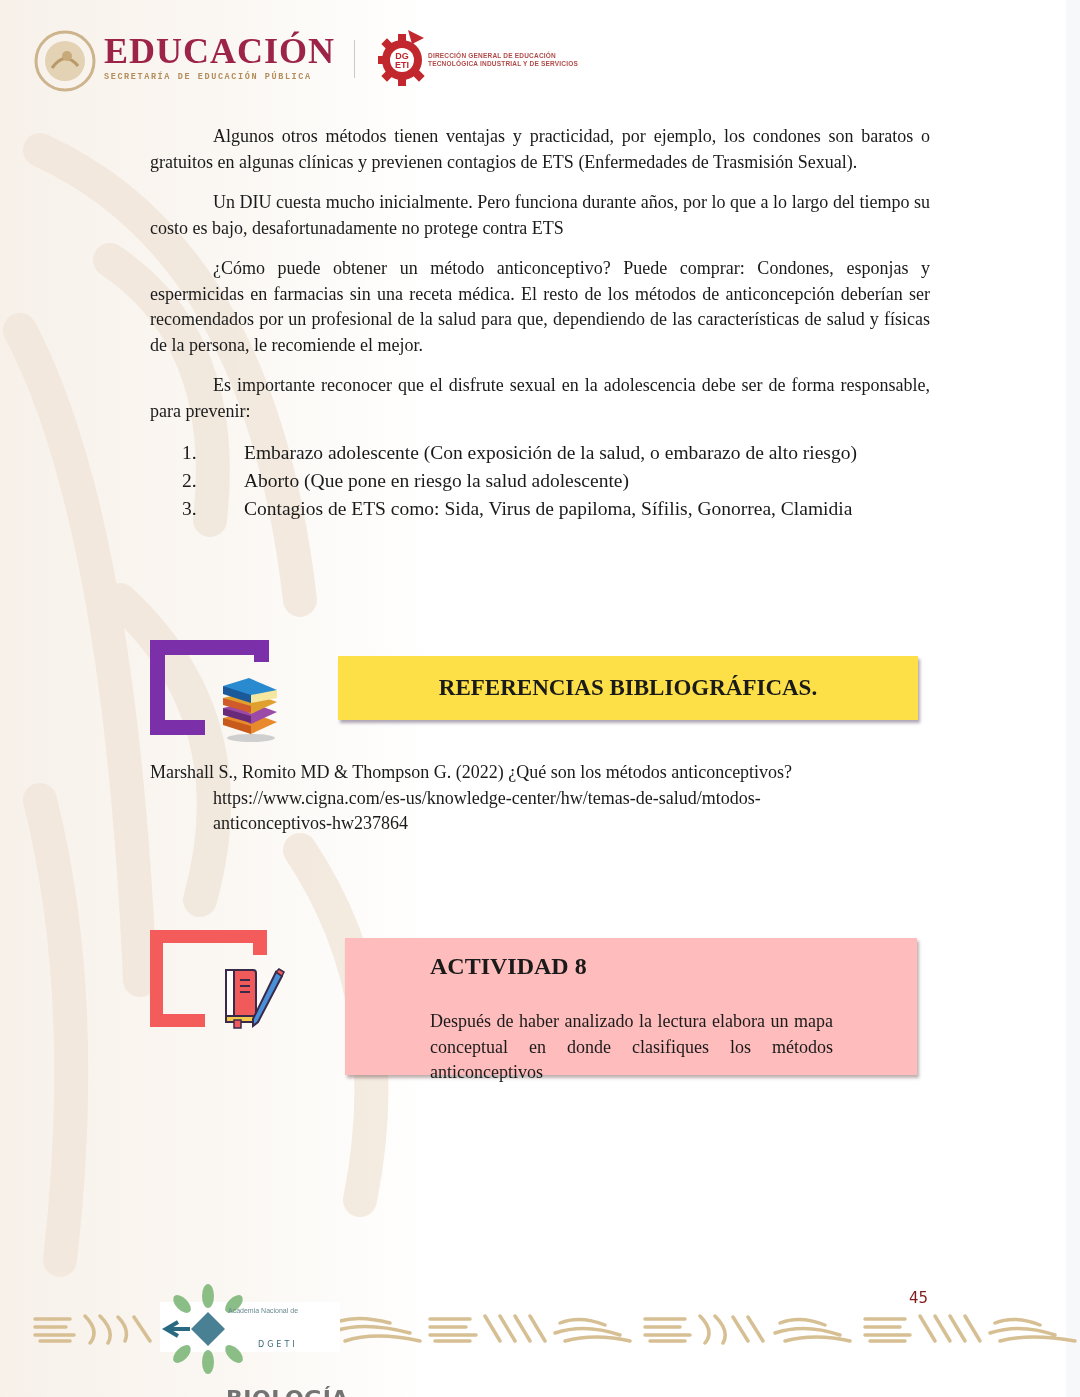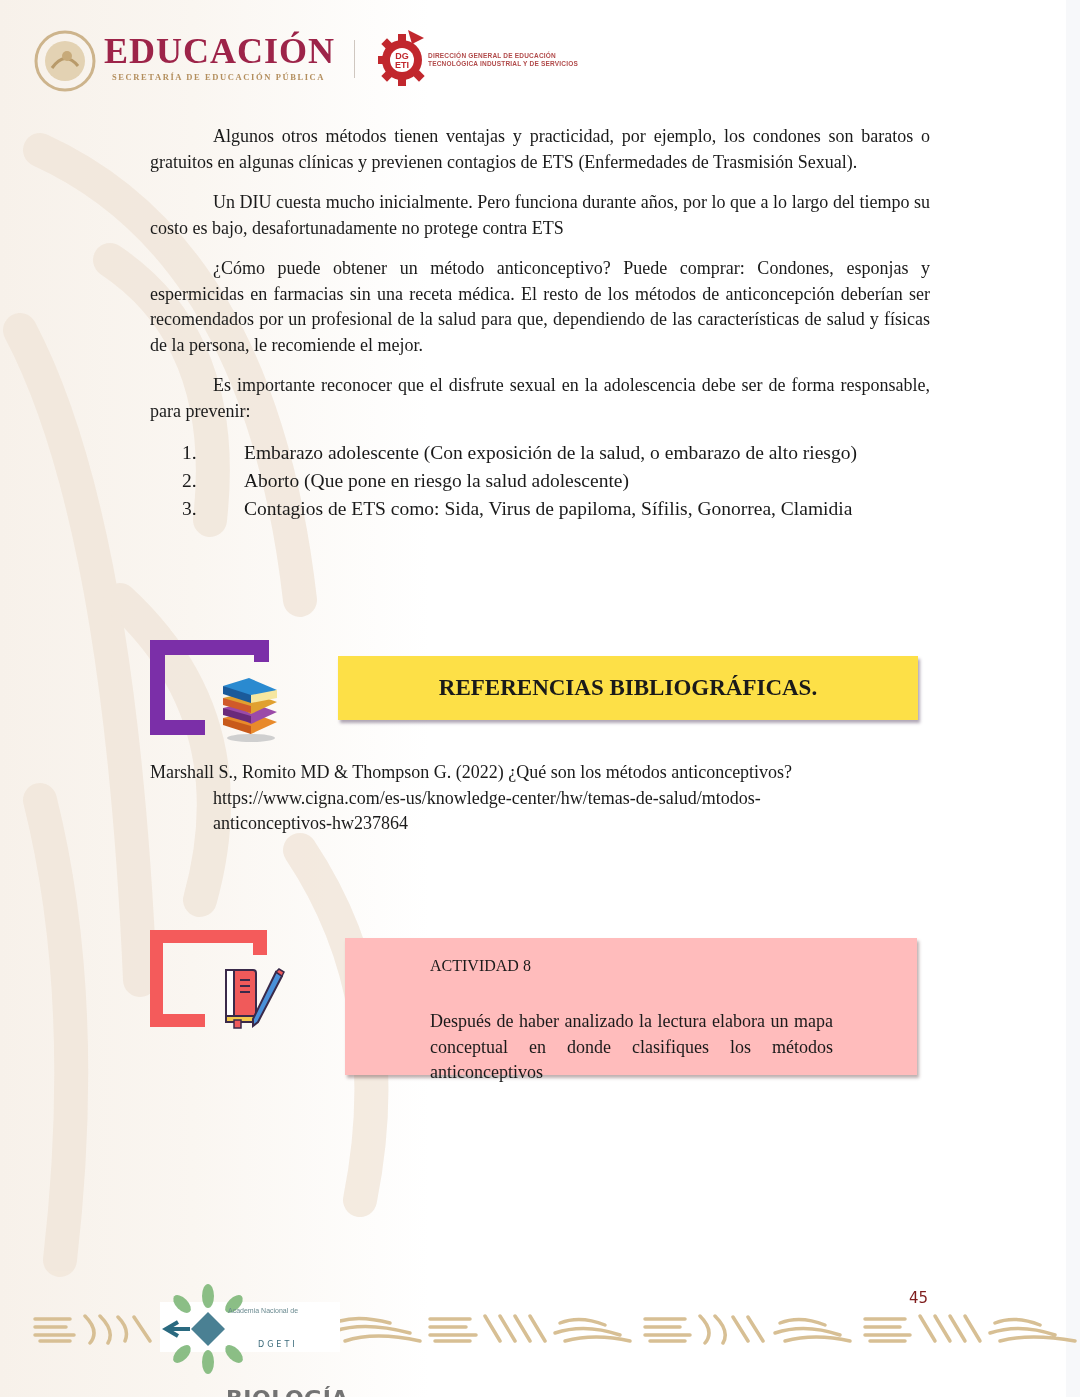--- a/index.html
+++ b/index.html
@@ -25,22 +25,22 @@
 
   
   .header { position: absolute; left: 0; top: 0; width: 904px; height: 120px; }
   .sep-line { position: absolute; left: 354px; top: 40px; width: 1px; height: 38px; background: #cfc7c0; }
   .educacion {
     position: absolute; left: 104px; top: 30px;
     font-family: "Liberation Serif", serif; font-weight: bold;
     font-size: 36px; color: #9d2449; letter-spacing: 1px;
   }
   .sep-sub {
-    position: absolute; left: 112px; top: 72px;
-    font-family: Liberation Serif, serif; font-size: 8.5px;
+    position: absolute; left: 104px; top: 72px;
+    font-family: Liberation Mono, monospace; font-size: 8.5px;
     color: #b38e5d; letter-spacing: 1.6px; font-weight: bold; text-align: center;
   }
   .dgeti-text {
     position: absolute; left: 428px; top: 52px;
     font-family: "Liberation Sans", sans-serif; font-size: 6.5px; font-weight: bold;
     color: #b14a4a; line-height: 8px; letter-spacing: 0.2px;
   }
   .header-right {
     position: absolute; right: 22px; top: 29px; text-align: right;
     font-family: "DejaVu Sans", sans-serif; color: #1a1a1a;
@@ -80,21 +80,21 @@
   .act-bracket {
     position: absolute; left: 150px; top: 930px; width: 118px; height: 97px;
   }
   .act-box {
     position: absolute; left: 345px; top: 938px; width: 572px; height: 137px;
     background: #ffbcbc;
     box-shadow: 2px 3px 3px rgba(110,80,80,0.45);
     padding: 14px 84px 0 85px;
     font-family: "Liberation Serif", serif;
   }
-  .act-title { font-weight: normal; font-size: 16px; line-height: 28px; }
+  .act-title { font-weight: bold; font-size: 24px; line-height: 28px; }
   .act-body { font-size: 18px; line-height: 25.7px; text-align: justify; margin-top: 29px; }
 
   
   .page-num {
     position: absolute; left: 909px; top: 1289px;
     font-family: "DejaVu Sans", sans-serif; font-size: 15px; color: #7f1d1d;
   }
   .footer-band {
     position: absolute; left: 30px; top: 1311px; width: 1050px; height: 34px;
   }

